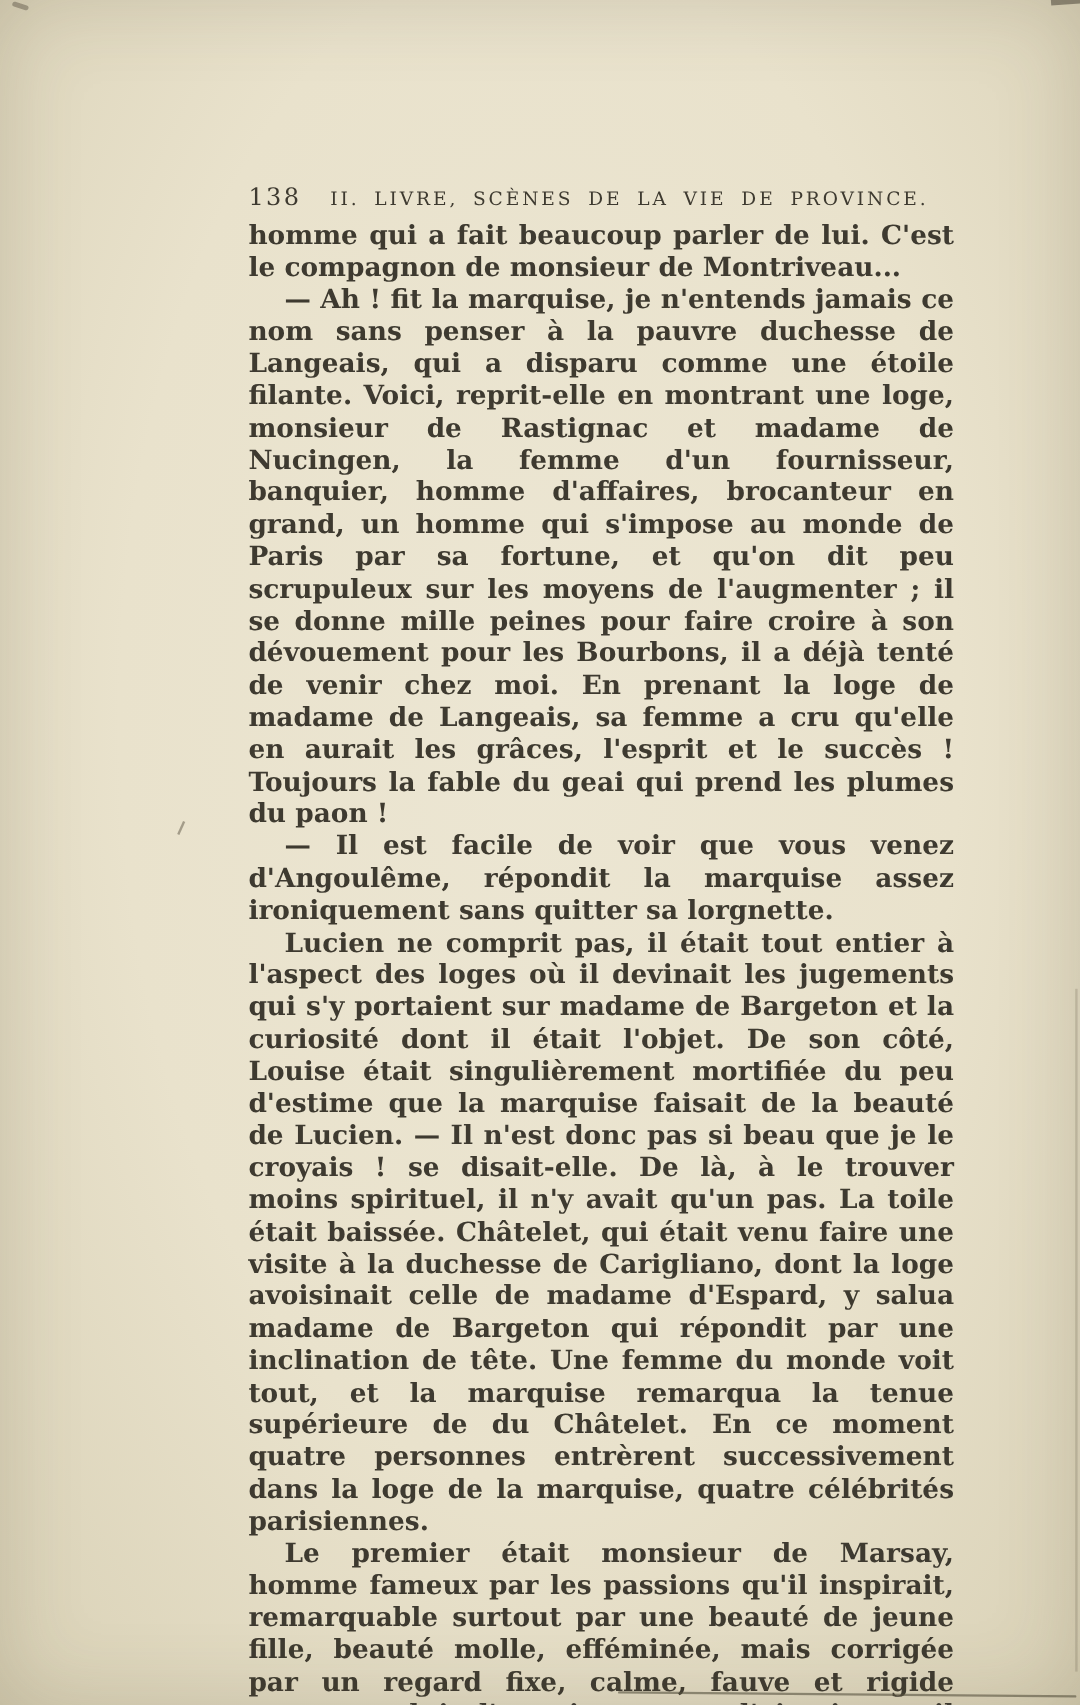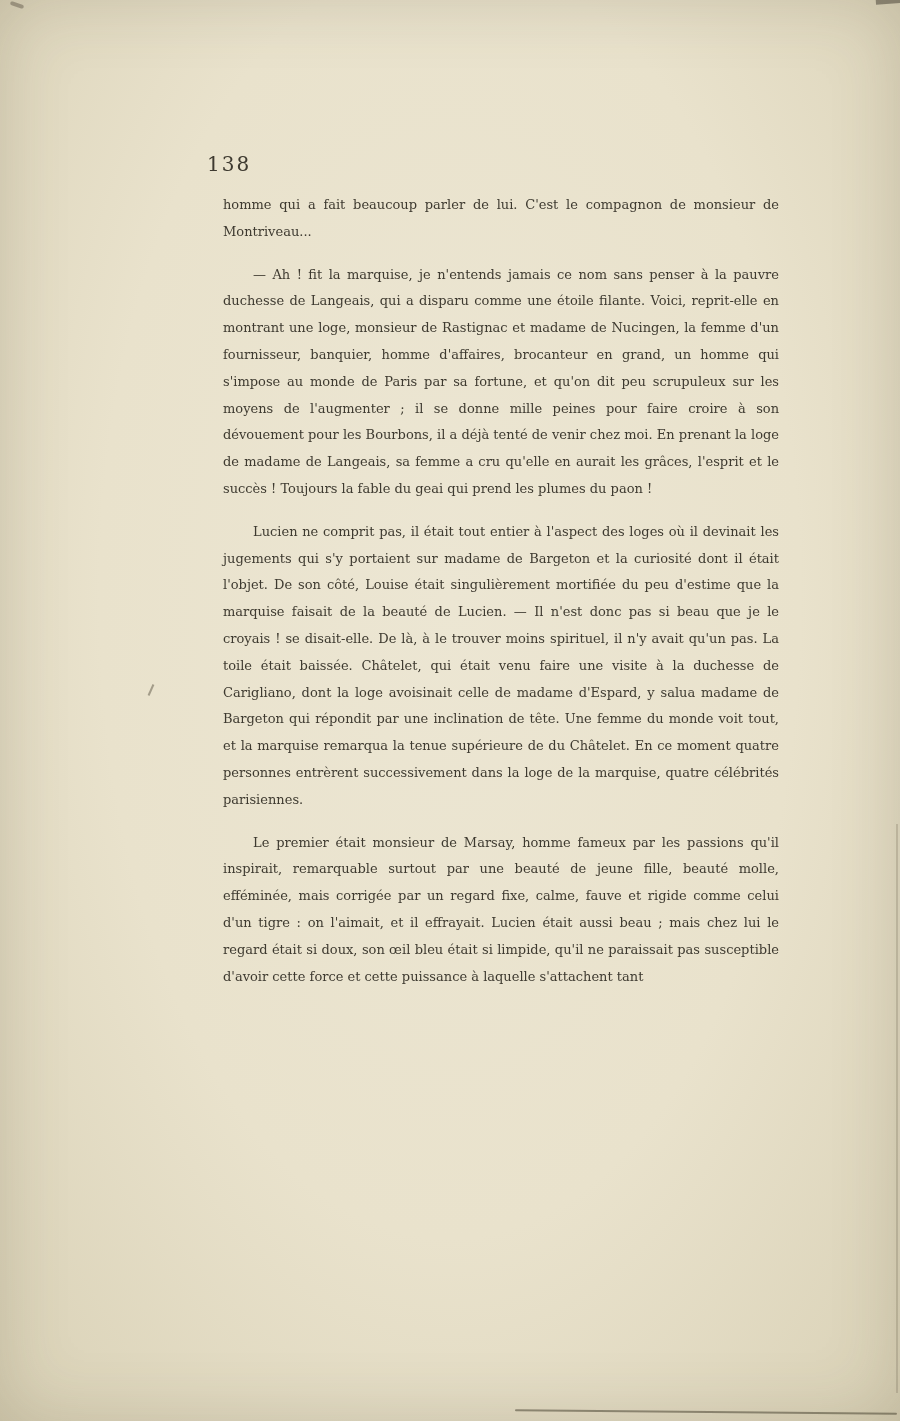--- a/index.html
+++ b/index.html
@@ -39,25 +39,26 @@
   .pagenum {
     font-size: 20px;
     letter-spacing: 2px;
   }
   .running-title {
     font-size: 15.5px;
     letter-spacing: 2.4px;
     word-spacing: 5px;
   }
   p {
-    margin: 16px;
-    font-size: 13px;
+    margin: 0;
+    font-size: 22px;
     line-height: 26.8px;
     text-align: justify;
     hyphens: auto;
+    font-weight: bold;
   }
   p.indent { text-indent: 30px; }
   
   .corner-tr {
     position: absolute; top: 0; right: 0;
     width: 30px; height: 7px;
     background: #4a453a;
     opacity: .55;
     transform: rotate(-4deg) translate(6px,-3px);
   }
@@ -92,27 +93,29 @@
     opacity: .25;
   }
 </style>
 </head>
 <body>
 
 <div class="text-block">
 
   <div class="header">
     <span class="pagenum">138</span>
+    <span class="running-title">II. LIVRE, SCÈNES DE LA VIE DE PROVINCE.</span>
   </div>
 
   <p class="noindent">homme qui a fait beaucoup parler de lui. C'est le compagnon de monsieur de Montriveau...</p>
 
   <p class="indent">— Ah ! fit la marquise, je n'entends jamais ce nom sans penser à la pauvre duchesse de Langeais, qui a disparu comme une étoile filante. Voici, reprit-elle en montrant une loge, monsieur de Rastignac et madame de Nucingen, la femme d'un fournisseur, banquier, homme d'affaires, brocanteur en grand, un homme qui s'impose au monde de Paris par sa fortune, et qu'on dit peu scrupuleux sur les moyens de l'augmenter ; il se donne mille peines pour faire croire à son dévouement pour les Bourbons, il a déjà tenté de venir chez moi. En prenant la loge de madame de Langeais, sa femme a cru qu'elle en aurait les grâces, l'esprit et le succès ! Toujours la fable du geai qui prend les plumes du paon !</p>
 
 
+  <p class="indent">— Il est facile de voir que vous venez d'Angoulême, répondit la marquise assez ironiquement sans quitter sa lorgnette.</p>
 
   <p class="indent">Lucien ne comprit pas, il était tout entier à l'aspect des loges où il devinait les jugements qui s'y portaient sur madame de Bargeton et la curiosité dont il était l'objet. De son côté, Louise était singulièrement mortifiée du peu d'estime que la marquise faisait de la beauté de Lucien. — Il n'est donc pas si beau que je le croyais ! se disait-elle. De là, à le trouver moins spirituel, il n'y avait qu'un pas. La toile était baissée. Châtelet, qui était venu faire une visite à la duchesse de Carigliano, dont la loge avoisinait celle de madame d'Espard, y salua madame de Bargeton qui répondit par une inclination de tête. Une femme du monde voit tout, et la marquise remarqua la tenue supérieure de du Châtelet. En ce moment quatre personnes entrèrent successivement dans la loge de la marquise, quatre célébrités parisiennes.</p>
 
   <p class="indent">Le premier était monsieur de Marsay, homme fameux par les passions qu'il inspirait, remarquable surtout par une beauté de jeune fille, beauté molle, efféminée, mais corrigée par un regard fixe, calme, fauve et rigide comme celui d'un tigre : on l'aimait, et il effrayait. Lucien était aussi beau ; mais chez lui le regard était si doux, son œil bleu était si limpide, qu'il ne paraissait pas susceptible d'avoir cette force et cette puissance à laquelle s'attachent tant</p>
 
 </div>
 
 <div class="speck-tl"></div>
 <div class="corner-tr"></div>
 <div class="stray-mark"></div>

